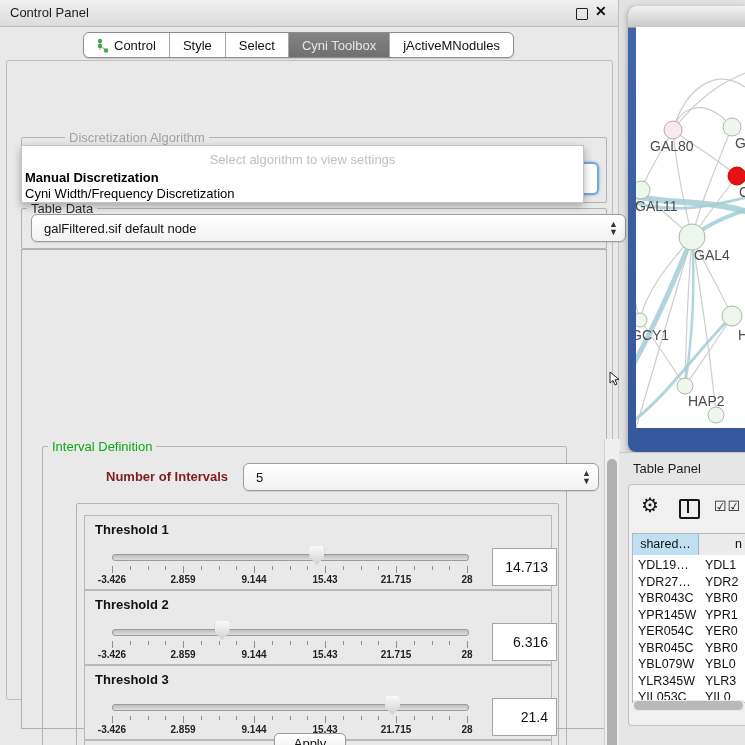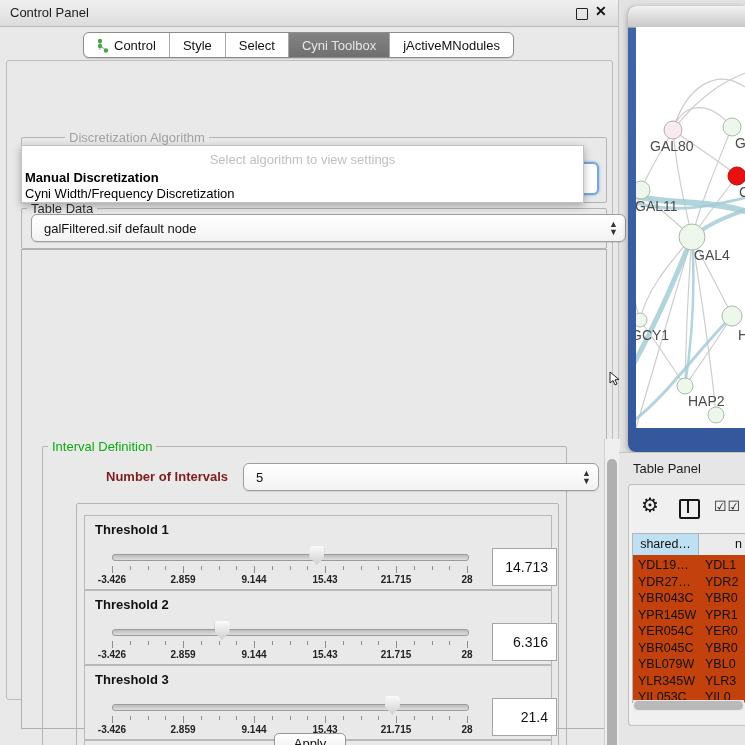--- a/index.html
+++ b/index.html
@@ -95,21 +95,21 @@
   #net-canvas{left:636px;top:27px;width:109px;height:401px;background:#fff;overflow:hidden;}
 
   
   #tp-strip{left:619px;top:452px;width:126px;height:293px;background:#e6e6e6;border-top:1px solid #c6c6c6;}
   #tp-title{left:633px;top:461px;font-size:13px;color:#1c1c1c;}
   #tp-box{left:628px;top:484px;width:117px;height:240px;background:#f0f0f0;border:1px solid #c0c0c0;border-radius:4px 0 0 4px;border-right:none;}
   #tp-gear{left:641px;top:495px;font-size:20px;color:#161616;line-height:20px;}
   #tp-split{left:679px;top:499px;width:17px;height:16px;border:2px solid #161616;border-radius:2px;}
   #tp-split::after{content:"";position:absolute;left:6px;top:0;width:2px;height:12px;background:#161616;}
   #tp-checks{left:714px;top:498px;font-size:14px;color:#161616;letter-spacing:1px;}
-  #tp-table{left:632px;top:533px;width:113px;height:168px;background:#c2410c;border:1px solid #b5b5b5;border-right:none;overflow:hidden;}
+  #tp-table{left:632px;top:533px;width:113px;height:168px;background:#ffffff;border:1px solid #b5b5b5;border-right:none;overflow:hidden;}
   #tp-header{position:absolute;left:0;top:0;width:100%;height:21px;display:flex;}
   .tp-hcell{font-size:12.5px;color:#111;line-height:21px;border-right:1px solid #9fb6c2;box-sizing:border-box;}
   #tp-hcell-0{width:66px;background:#bfe0f2;text-align:center;}
   #tp-hcell-1{flex:1;background:#ebebeb;text-align:right;padding-right:4px;border-right:none;}
   .tp-row{position:absolute;width:100%;height:16.5px;font-size:12.5px;color:#111;}
   .tp-c0{position:absolute;left:5px;}
   .tp-c1{position:absolute;left:72px;}
   #tp-hscroll{left:633px;top:700px;width:111px;height:11px;background:#e9e9e9;}
   #tp-hscroll .thumb{position:absolute;left:1px;top:1px;width:109px;height:9px;background:#b9b9b9;border-radius:5px;}
 

